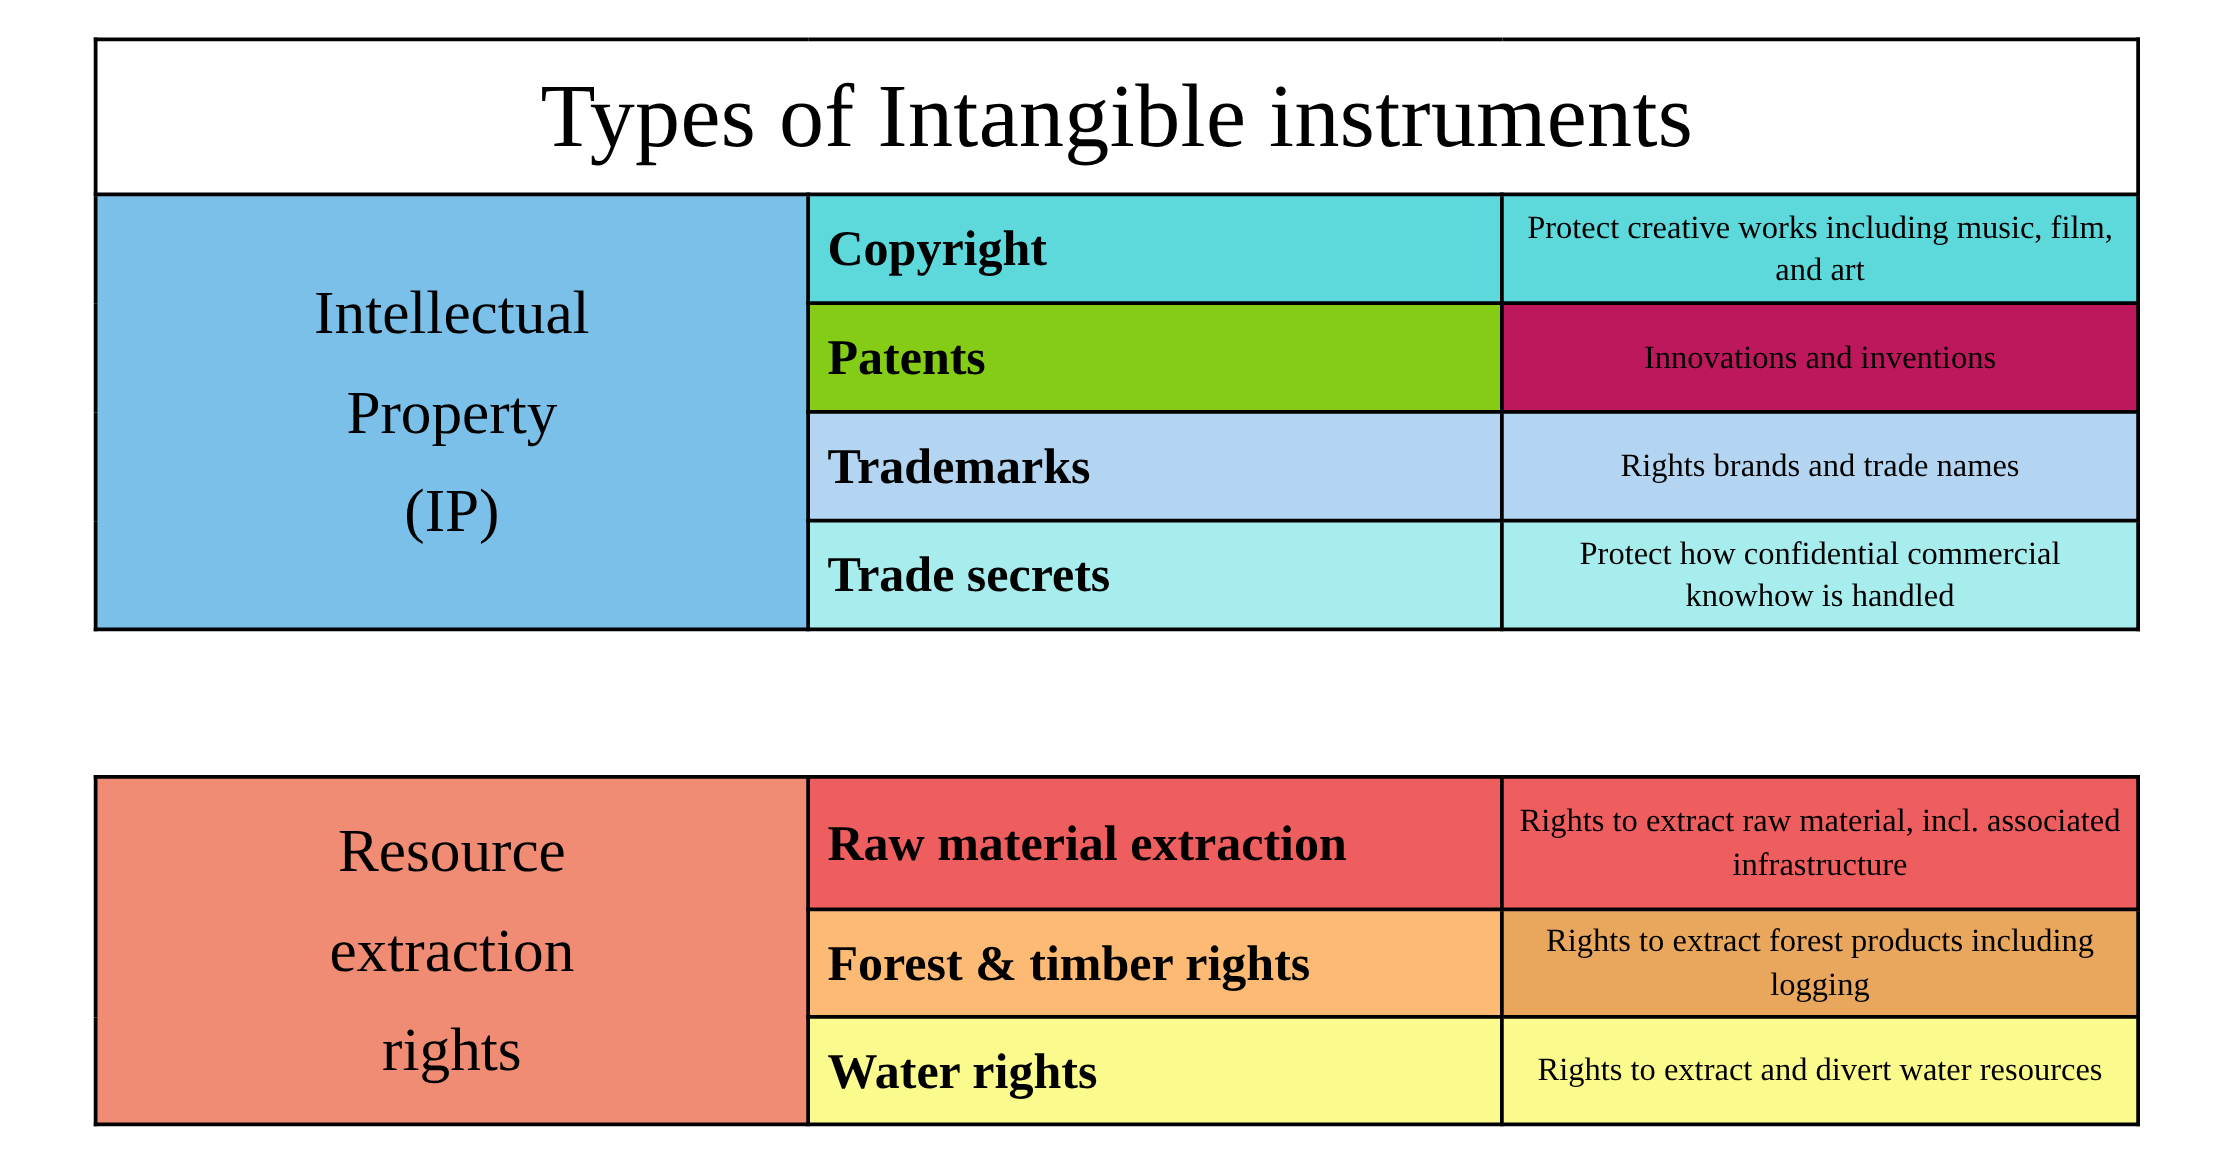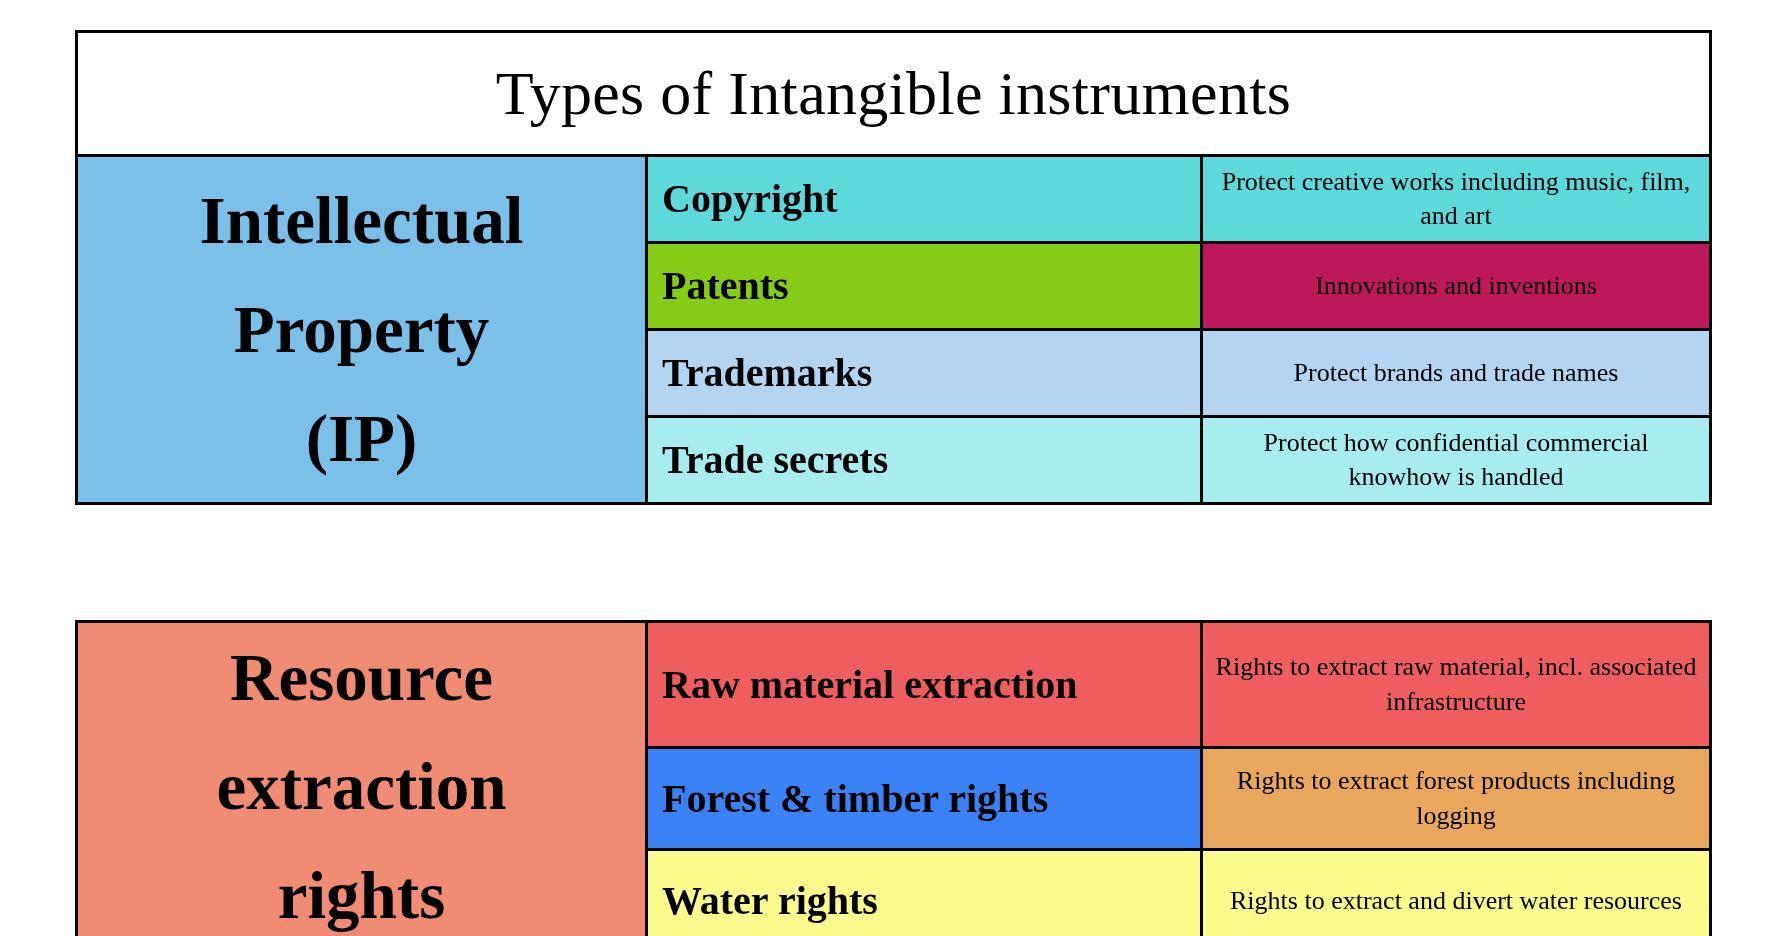--- a/index.html
+++ b/index.html
@@ -40,34 +40,34 @@
   col.c-name  { width: 555px; }
   col.c-desc  { width: 509px; }
 
   
   .title-cell {
     background: #ffffff;
     height: 121px;
     text-align: center;
   }
   .title-text {
-    font-size: 62px;
+    font-size: 72px;
     line-height: 1.05;
     letter-spacing: 0.3px;
     font-weight: normal;
   }
 
   
   .cat-cell {
     text-align: center;
   }
   .cat-text {
-    font-size: 67px;
+    font-size: 49px;
     line-height: 1.63;
-    font-weight: bold;
+    font-weight: normal;
     padding: 0 16px;
     white-space: pre-line;
   }
 
   
   .name-cell {
     text-align: left;
   }
   .name-text {
     font-size: 40px;
@@ -135,21 +135,21 @@
         <td class="desc-cell" style="background-color: #be185d;">
           <div class="desc-text">Innovations and inventions</div>
         </td>
       </tr>
 
       <tr class="r-ip">
         <td class="name-cell" style="background-color: rgb(180, 213, 241);">
           <div class="name-text">Trademarks</div>
         </td>
         <td class="desc-cell" style="background-color: rgb(180, 213, 241);">
-          <div class="desc-text">Protect brands and trade names</div>
+          <div class="desc-text">Rights brands and trade names</div>
         </td>
       </tr>
 
       <tr class="r-ip">
         <td class="name-cell" style="background-color: rgb(168, 237, 238);">
           <div class="name-text">Trade secrets</div>
         </td>
         <td class="desc-cell" style="background-color: rgb(168, 237, 238);">
           <div class="desc-text">Protect how confidential commercial knowhow is handled</div>
         </td>
@@ -172,21 +172,21 @@
         </td>
         <td class="name-cell" style="background-color: rgb(238, 94, 94);">
           <div class="name-text">Raw material extraction</div>
         </td>
         <td class="desc-cell" style="background-color: rgb(238, 94, 94);">
           <div class="desc-text">Rights to extract raw material, incl. associated infrastructure</div>
         </td>
       </tr>
 
       <tr class="r-res-2">
-        <td class="name-cell" style="background-color: #3b82f6;">
+        <td class="name-cell" style="background-color: #fdba74;">
           <div class="name-text">Forest &amp; timber rights</div>
         </td>
         <td class="desc-cell" style="background-color: rgb(232, 167, 92);">
           <div class="desc-text">Rights to extract forest products including logging</div>
         </td>
       </tr>
 
       <tr class="r-res-3">
         <td class="name-cell" style="background-color: rgb(251, 250, 140);">
           <div class="name-text">Water rights</div>

